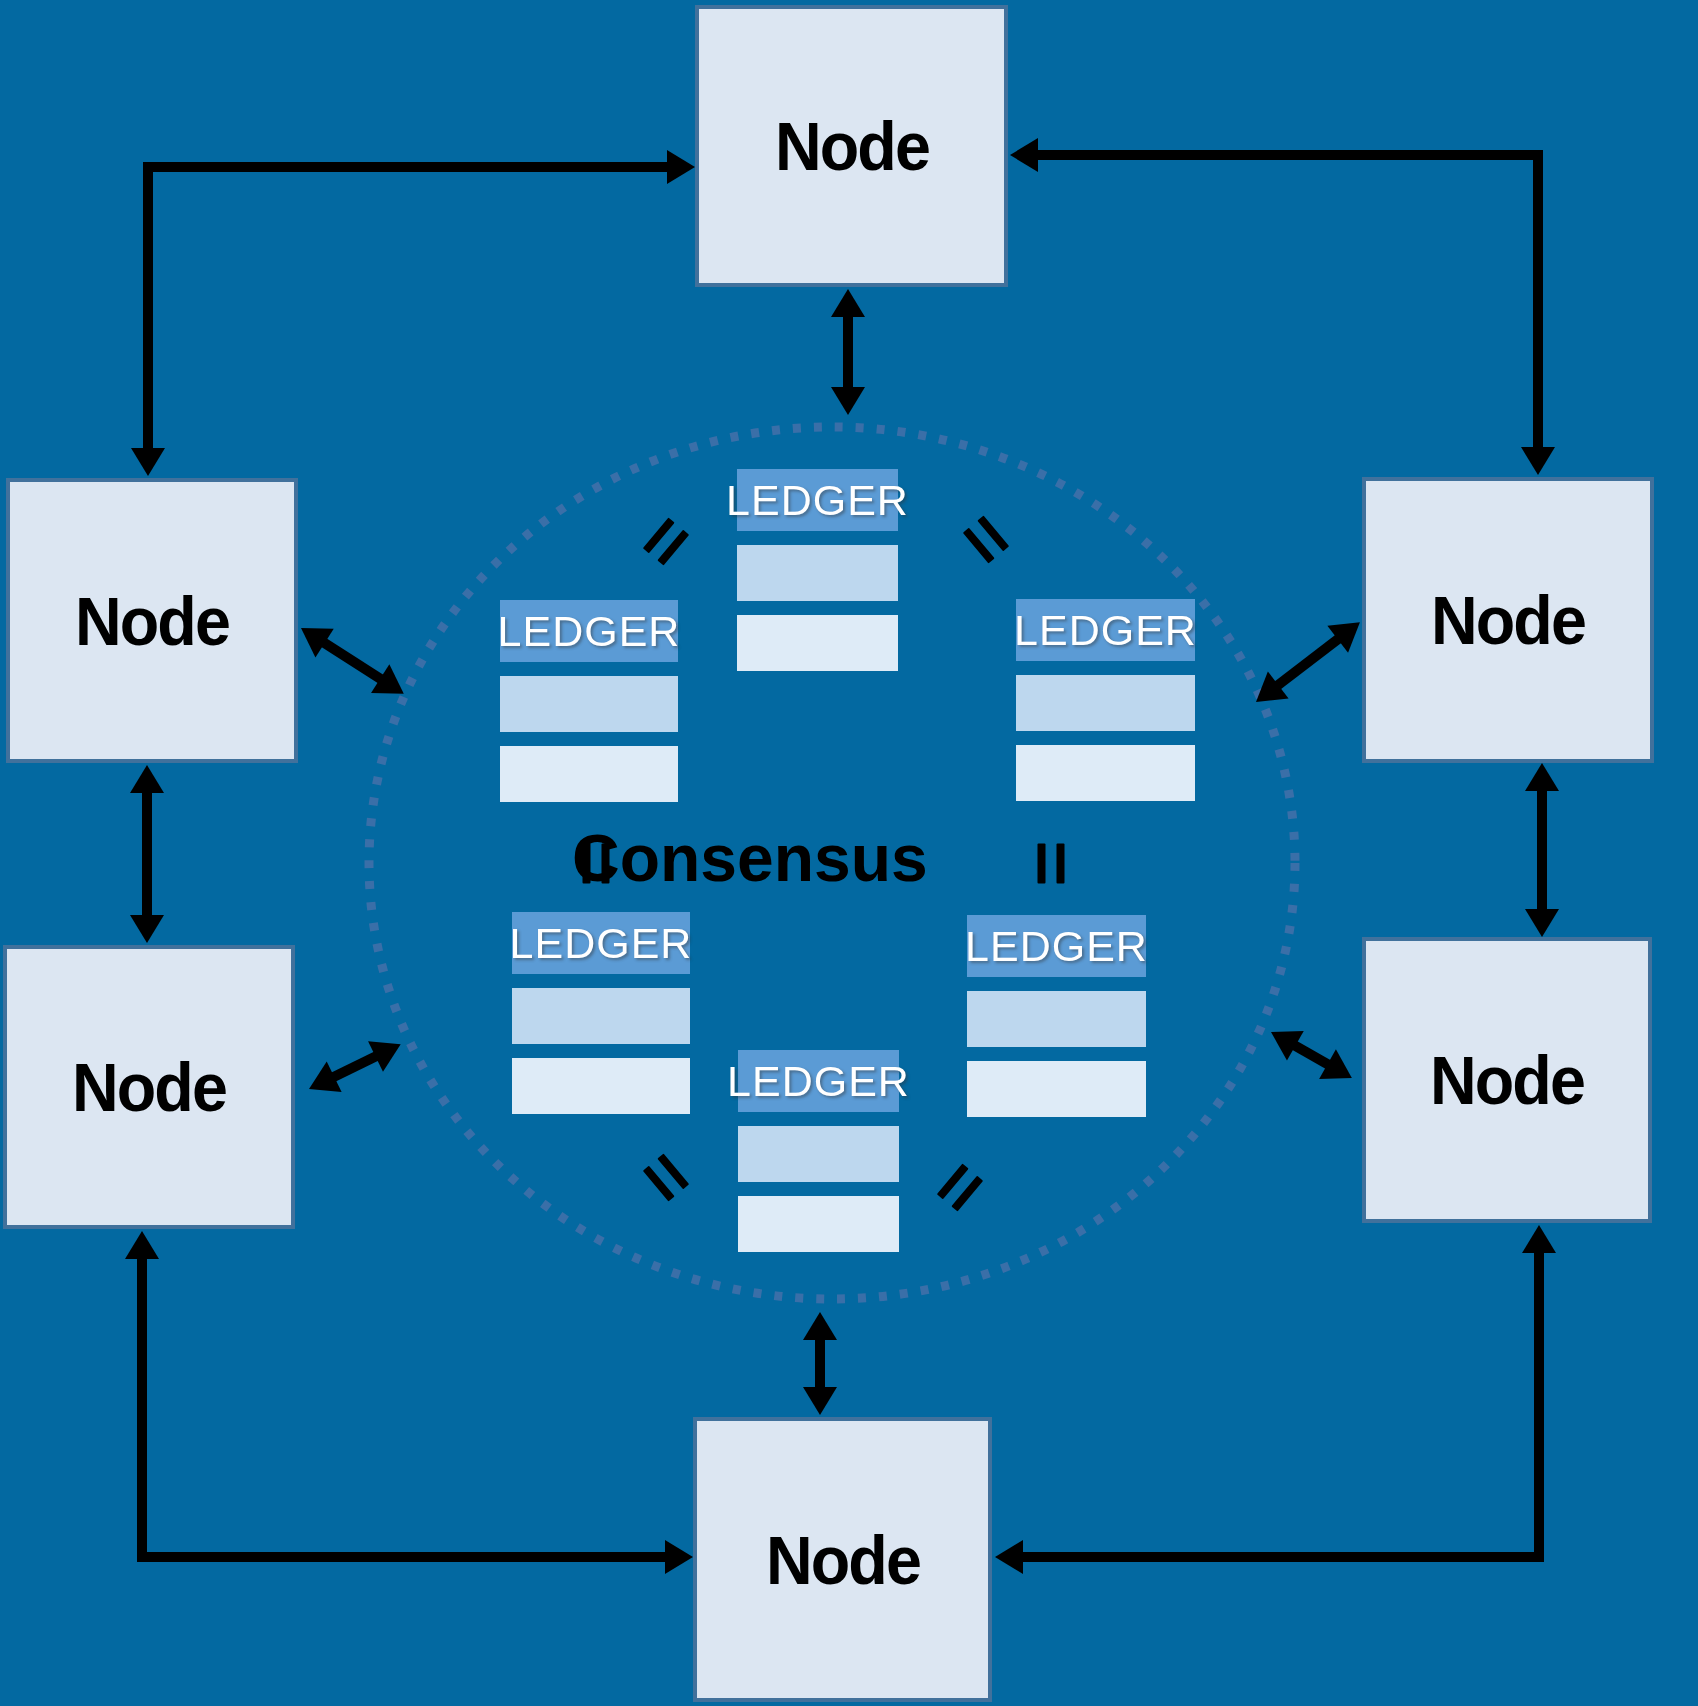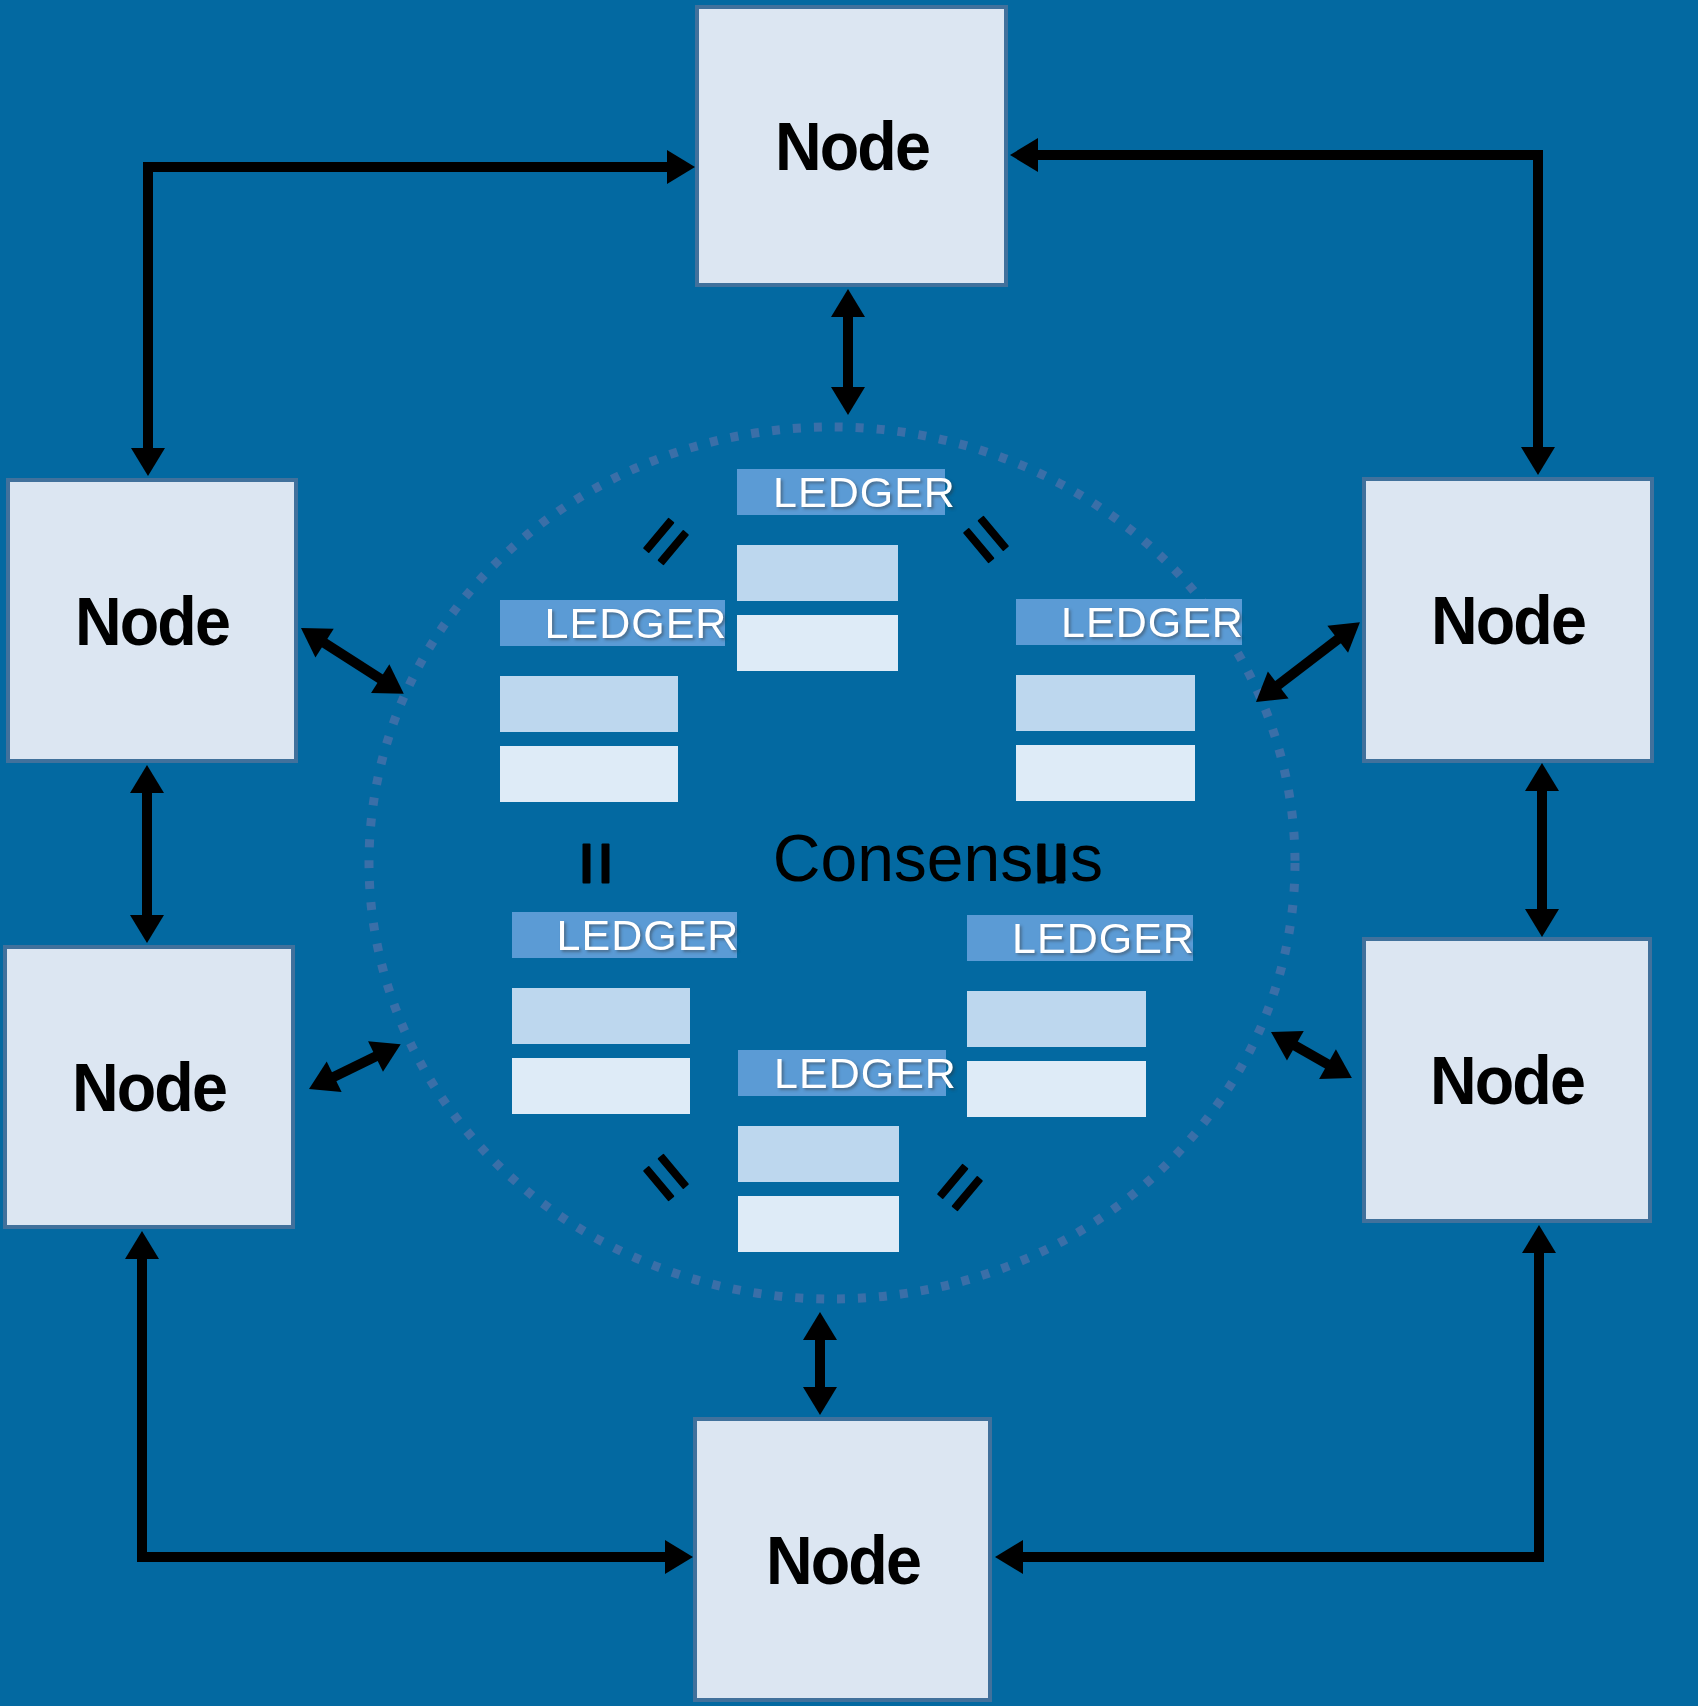--- a/index.html
+++ b/index.html
@@ -6,29 +6,29 @@
   #canvas{position:relative;width:1698px;height:1706px;background:#0369a1;overflow:hidden;
           font-family:"Liberation Sans",sans-serif;}
   
   .node-box{position:absolute;background:#dce6f2;border:4px solid #41719c;box-sizing:border-box;
             display:flex;align-items:center;justify-content:center;}
   .node-label{font-size:68px;font-weight:bold;color:#000;letter-spacing:-2px;transform:scaleX(.95);}
   
   .circle-svg{position:absolute;left:362px;top:420px;}
   
   .ledger{position:absolute;}
-  .ledger-header{position:absolute;left:0;top:0;width:100%;height:46px;background:#5b9bd5;
+  .ledger-header{position:absolute;left:0;top:0;width:100%;height:62px;background:#5b9bd5;
                  display:flex;align-items:center;justify-content:center;
                  color:#fff;font-size:43px;letter-spacing:1px;
-                 text-shadow:2px 2px 3px rgba(50,50,50,.45);padding-left:47px;}
+                 text-shadow:2px 2px 3px rgba(50,50,50,.45);}
   .ledger-row1{position:absolute;left:0;top:76px;width:100%;height:56px;background:#bdd7ee;}
   .ledger-row2{position:absolute;left:0;top:146px;width:100%;height:56px;background:#deebf7;}
   
-  .consensus{position:absolute;left:603px;top:820px;width:500px;text-align:right;
-             font-size:66px;font-weight:normal;color:#000;}
+  .consensus{position:absolute;left:572px;top:820px;width:500px;text-align:left;
+             font-size:66px;font-weight:bold;color:#000;}
   
   .eq{position:absolute;width:40px;height:27px;}
   .eq .bar{position:absolute;left:0;width:40px;height:8px;background:#000;border-radius:1px;}
   .eq .b1{top:0;} .eq .b2{top:19px;}
   
   .shaft{position:absolute;background:#000;}
   .ah{position:absolute;width:0;height:0;}
   .ah-r{border-top:17px solid transparent;border-bottom:17px solid transparent;border-left:28px solid #000;}
   .ah-l{border-top:17px solid transparent;border-bottom:17px solid transparent;border-right:28px solid #000;}
   .ah-d{border-left:17px solid transparent;border-right:17px solid transparent;border-top:28px solid #000;}

